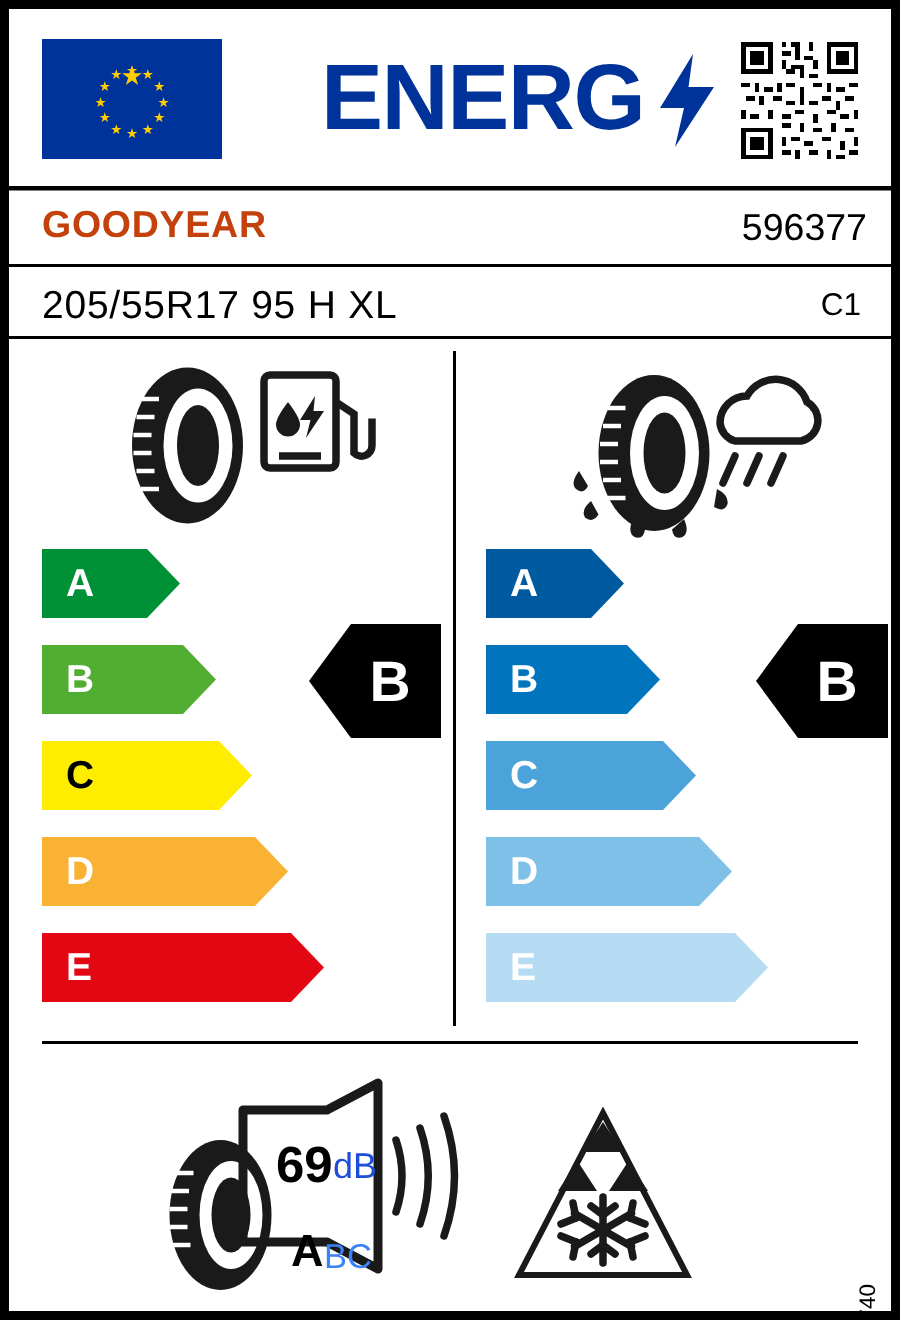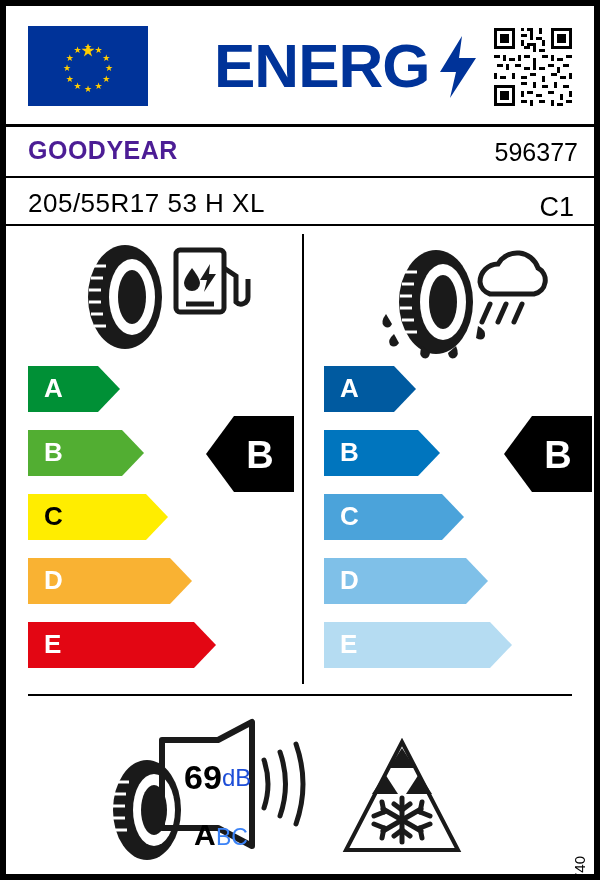--- a/index.html
+++ b/index.html
@@ -65,21 +65,21 @@
     position: absolute;
     background: #000000;
   }
   .brand {
     position: absolute;
     left: 22px;
     top: 130px;
     font-size: 25px;
     font-weight: bold;
     letter-spacing: 0.5px;
-    color: #4c1d95;
+    color: #c2410c;
   }
   .model-code {
     position: absolute;
     right: 16px;
     top: 132px;
     font-size: 25px;
     color: #000000;
     text-align: right;
   }
   .tyre-size {
@@ -87,21 +87,21 @@
     left: 22px;
     top: 182px;
     font-size: 26px;
     color: #000000;
     letter-spacing: 0.5px;
   }
   .tyre-class {
     position: absolute;
     right: 20px;
     top: 186px;
-    font-size: 27px;
+    font-size: 21px;
     color: #000000;
   }
   
   .vsep {
     position: absolute;
     left: 296px;
     top: 228px;
     width: 2px;
     height: 450px;
     background: #000000;
@@ -306,21 +306,21 @@
       </svg>
     </div>
 
     <div class="rule" style="left:0px; top:118px; width:588px; height:3px;"></div>
   </div>
 
   <div class="brand">GOODYEAR</div>
   <div class="model-code">596377</div>
   <div class="rule" style="left:0px; top:170px; width:588px; height:2px;"></div>
 
-  <div class="tyre-size">205/55R17 53 H  XL</div>
+  <div class="tyre-size">205/55R17 95 H  XL</div>
   <div class="tyre-class">C1</div>
   <div class="rule" style="left:0px; top:218px; width:588px; height:2px;"></div>
 
   <div class="vsep"></div>
 
   <div class="pictos" style="left:74px; top:236px;">
     <svg width="172" height="110" viewBox="0 0 172 110">
 
       <g>
         <ellipse cx="45" cy="55" rx="37" ry="52" fill="#1a1a1a"></ellipse>

